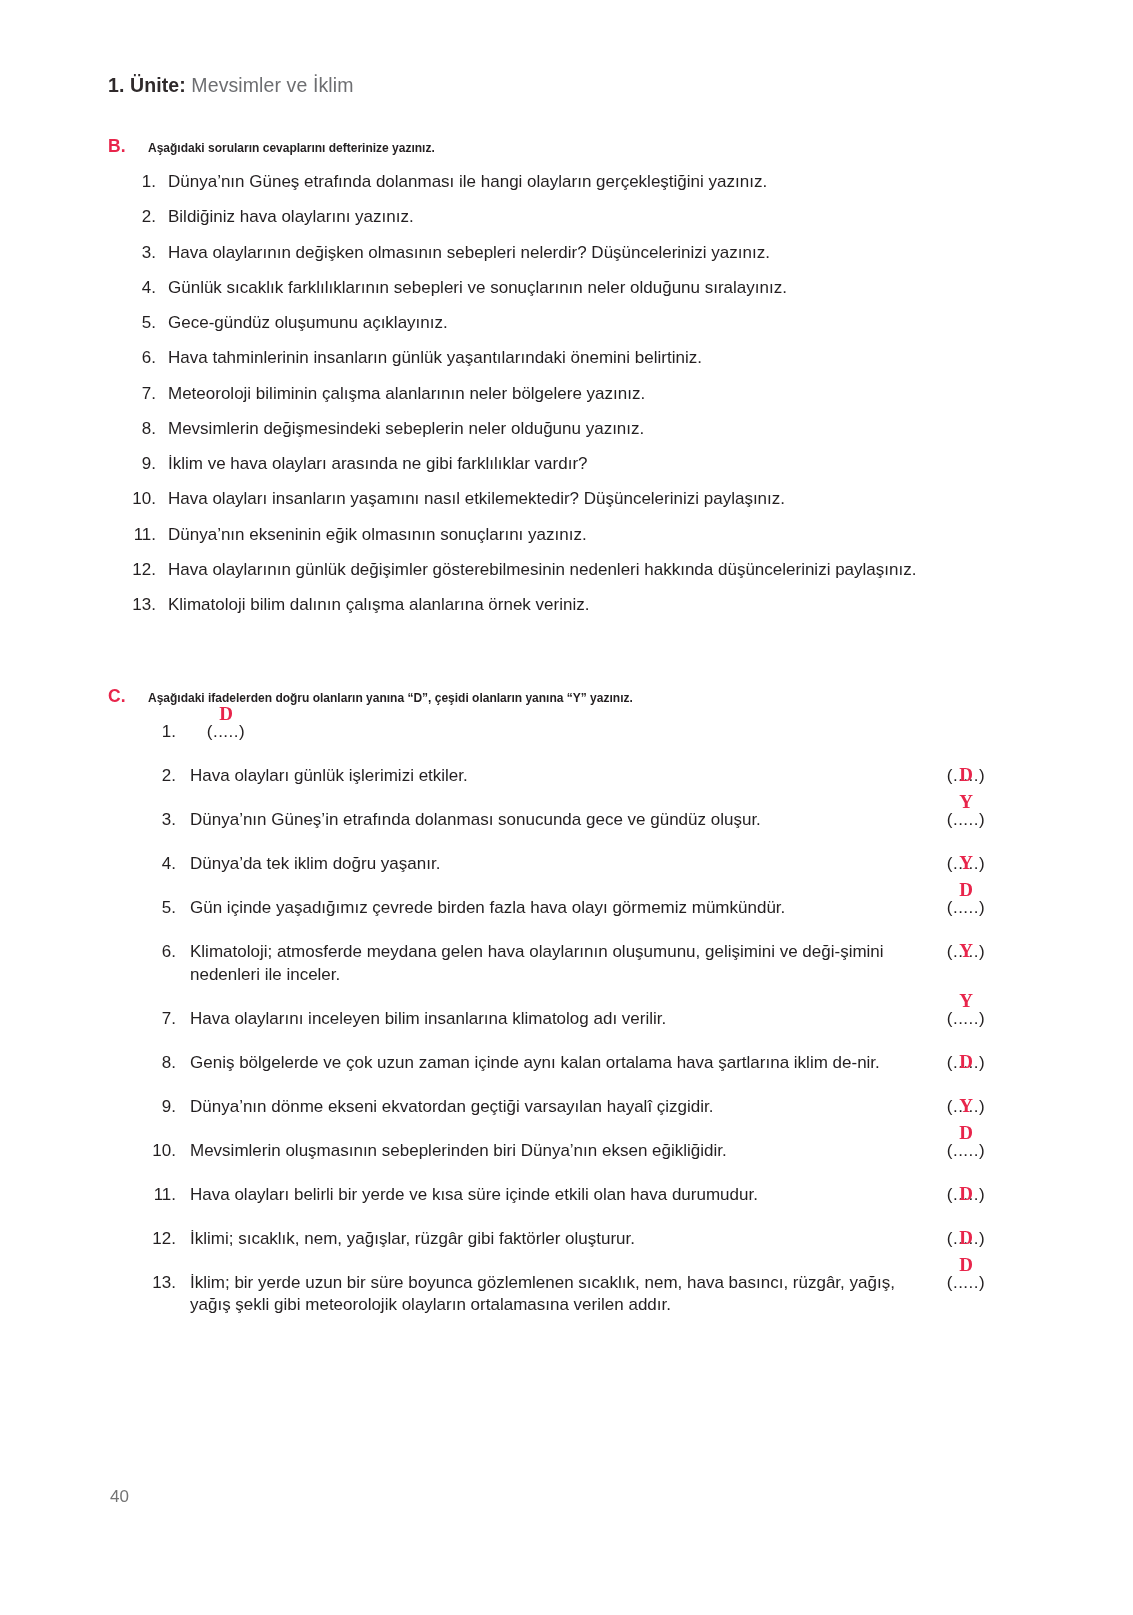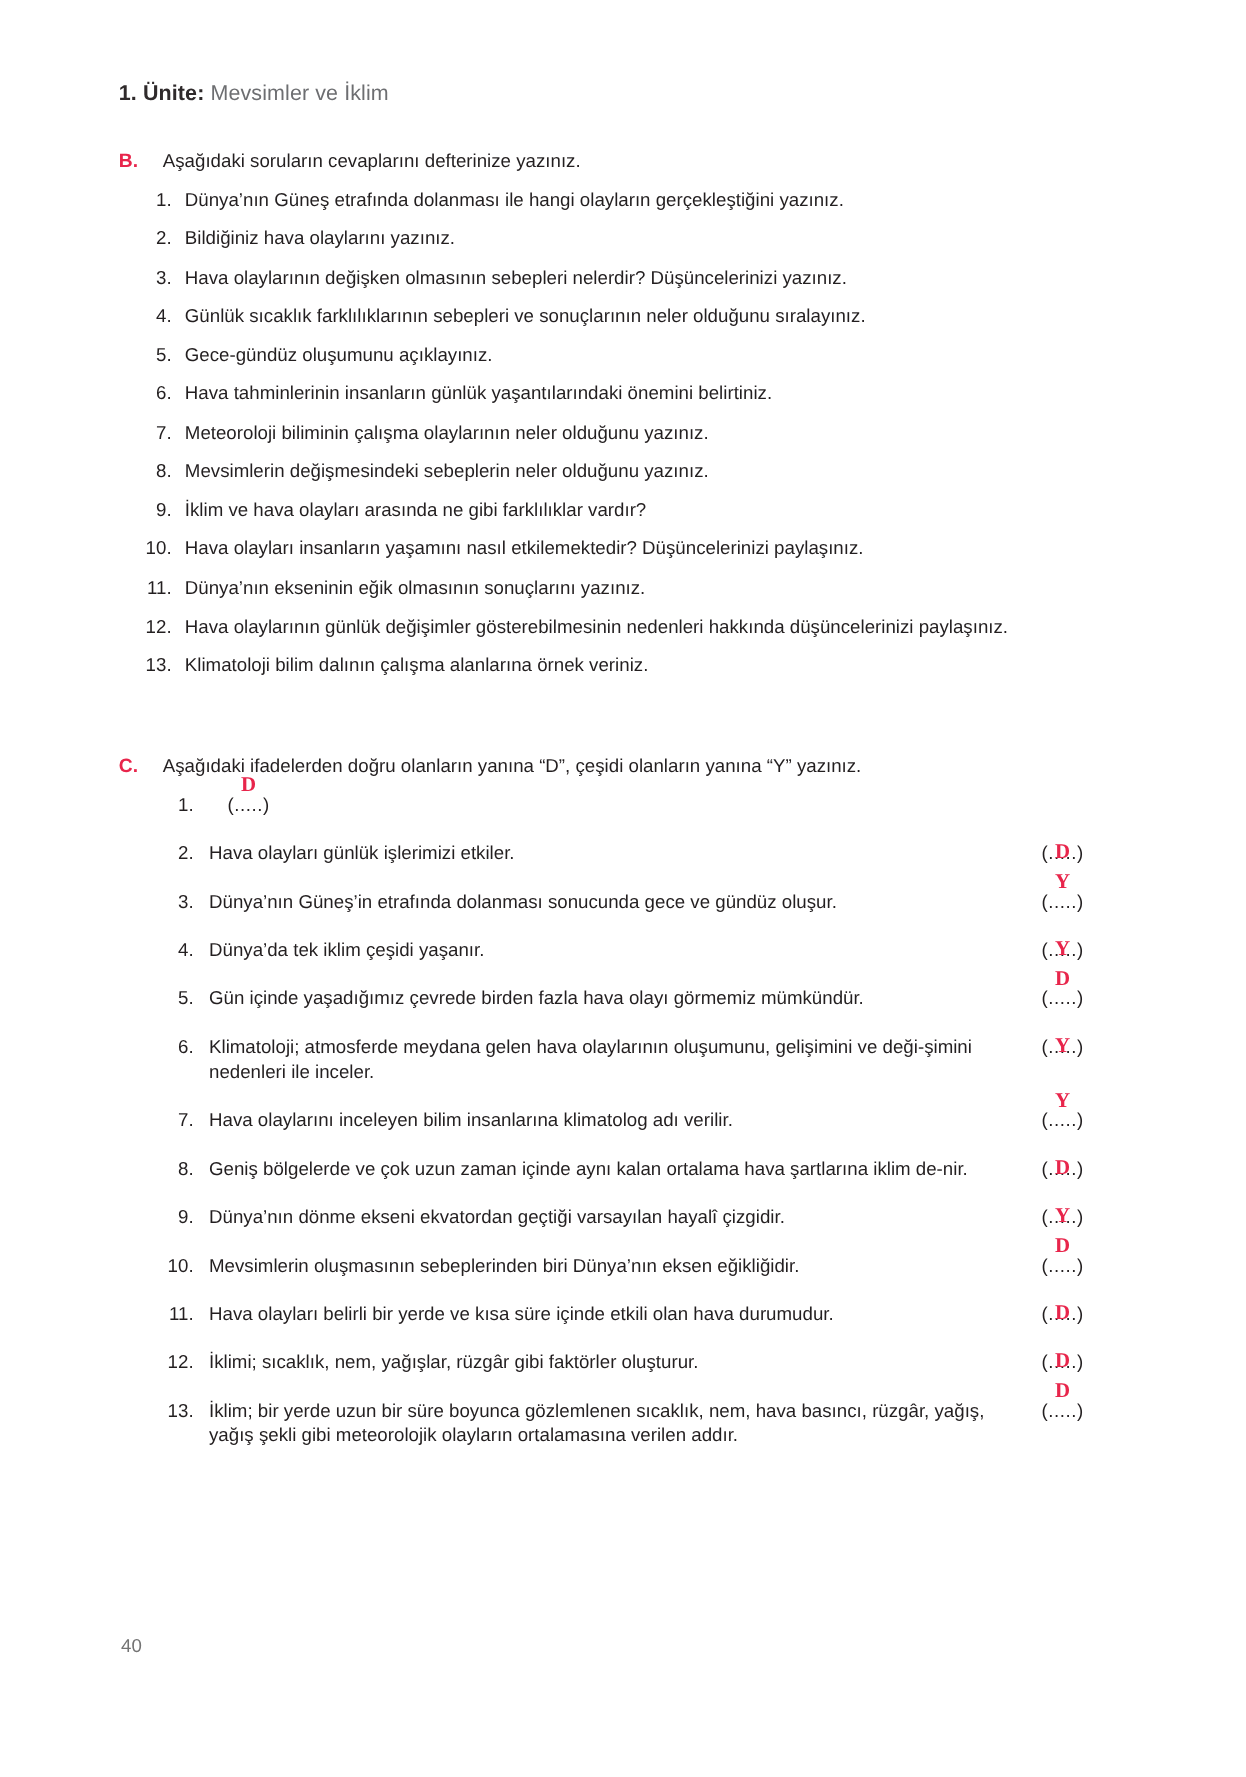--- a/index.html
+++ b/index.html
@@ -52,22 +52,22 @@
     align-items: baseline;
   }
   .sec-letter {
     color: #e8254b;
     font-weight: bold;
     font-size: 17.5px;
     width: 40px;
     flex: 0 0 40px;
   }
   .sec-title {
-    font-weight: normal;
-    font-size: 17px;
+    font-weight: bold;
+    font-size: 12px;
     color: #231f20;
   }
   ol.qlist {
     list-style: none;
     margin: 14px 0 0 0;
     padding: 0;
   }
   ol.qlist li {
     display: flex;
     align-items: flex-start;
@@ -189,21 +189,21 @@
         <li>
           <span class="num">5.</span>
           <span class="txt">Gece-gündüz oluşumunu açıklayınız.</span>
         </li>
         <li>
           <span class="num">6.</span>
           <span class="txt">Hava tahminlerinin insanların günlük yaşantılarındaki önemini belirtiniz.</span>
         </li>
         <li>
           <span class="num">7.</span>
-          <span class="txt">Meteoroloji biliminin çalışma olaylarının neler olduğunu yazınız.</span>
+          <span class="txt">Meteoroloji biliminin çalışma alanlarının neler bölgelere yazınız.</span>
         </li>
         <li>
           <span class="num">8.</span>
           <span class="txt">Mevsimlerin değişmesindeki sebeplerin neler olduğunu yazınız.</span>
         </li>
         <li>
           <span class="num">9.</span>
           <span class="txt">İklim ve hava olayları arasında ne gibi farklılıklar vardır?</span>
         </li>
         <li>
@@ -240,21 +240,21 @@
           <span class="txt">Hava olayları günlük işlerimizi etkiler.</span>
           <span class="answer-box"><span class="parens">(.....)</span><span class="ans pos-on">D</span></span>
         </li>
         <li>
           <span class="num">3.</span>
           <span class="txt">Dünya’nın Güneş’in etrafında dolanması sonucunda gece ve gündüz oluşur.</span>
           <span class="answer-box"><span class="parens">(.....)</span><span class="ans pos-above">Y</span></span>
         </li>
         <li>
           <span class="num">4.</span>
-          <span class="txt">Dünya’da tek iklim çeşidi yaşanır.</span>
+          <span class="txt">Dünya’da tek iklim doğru yaşanır.</span>
           <span class="answer-box"><span class="parens">(.....)</span><span class="ans pos-on">Y</span></span>
         </li>
         <li>
           <span class="num">5.</span>
           <span class="txt">Gün içinde yaşadığımız çevrede birden fazla hava olayı görmemiz mümkündür.</span>
           <span class="answer-box"><span class="parens">(.....)</span><span class="ans pos-above">D</span></span>
         </li>
         <li>
           <span class="num">6.</span>
           <span class="txt">Klimatoloji; atmosferde meydana gelen hava olaylarının oluşumunu, gelişimini ve deği-şimini nedenleri ile inceler.</span>

